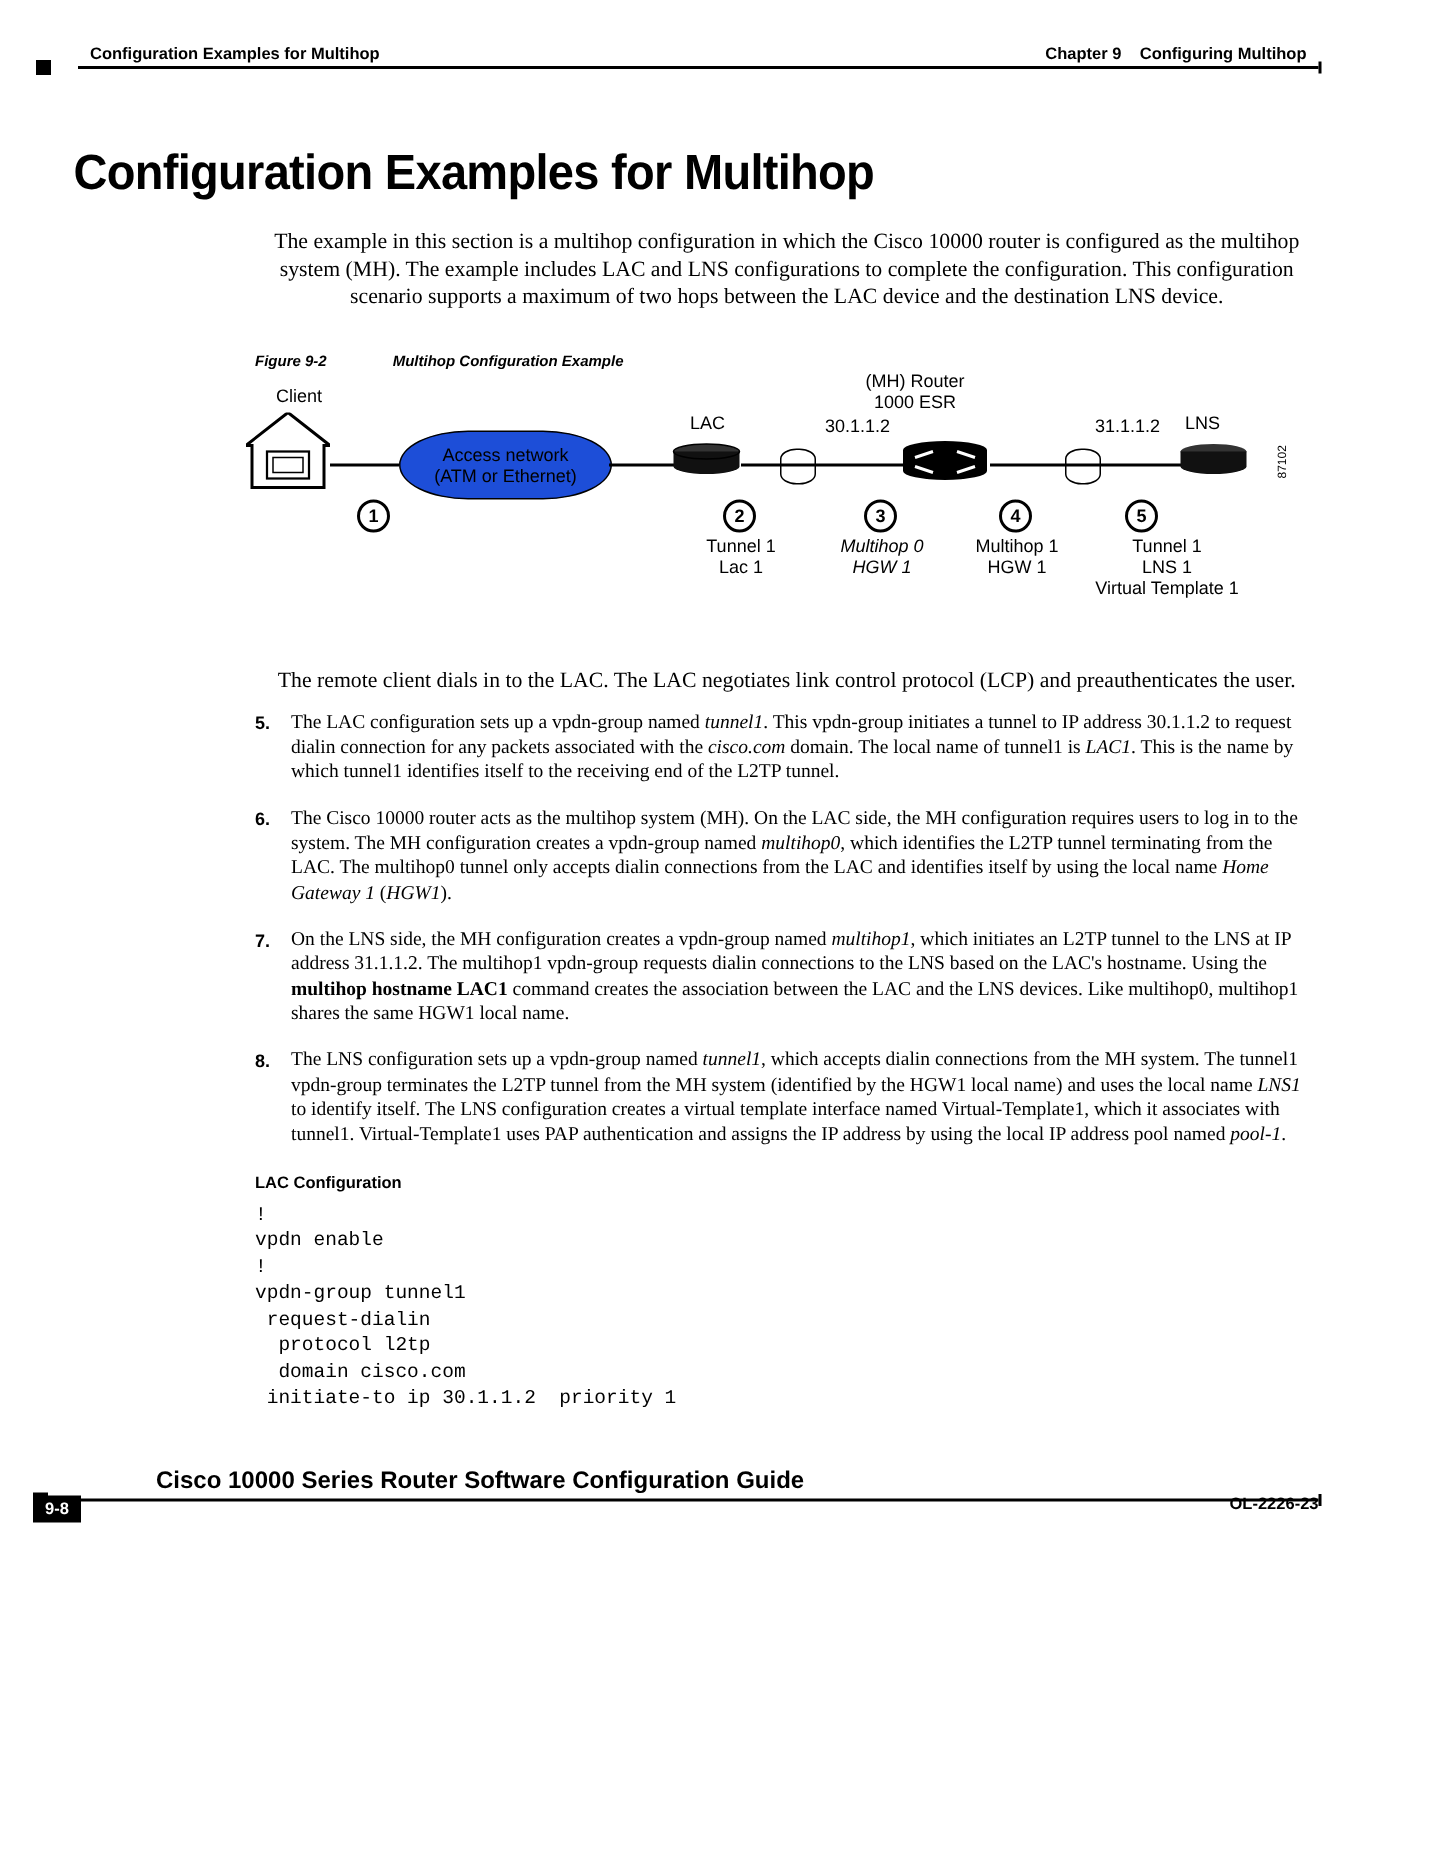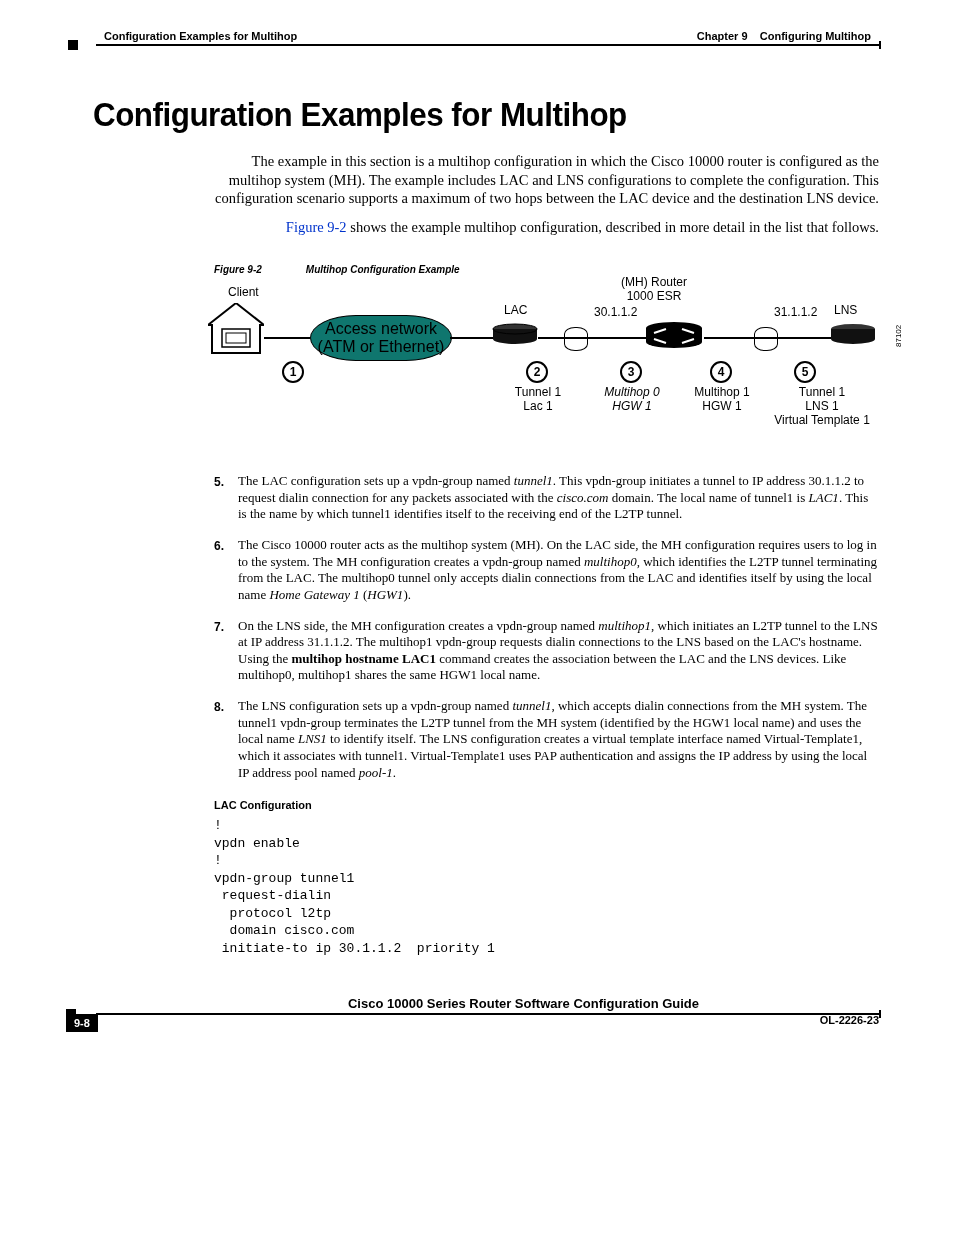--- a/index.html
+++ b/index.html
@@ -4,21 +4,21 @@
 <style>
   body {
     margin: 0;
     padding: 0;
     background: #fff;
     font-family: "Times New Roman", Times, serif;
     color: #000;
     width: 954px;
   }
   .page {
-    padding: 30px 75px 40px 96px;
+    padding: 30px 75px 40px 52px;
   }
   .header-row {
     display: flex;
     justify-content: space-between;
     font-family: Arial, Helvetica, sans-serif;
     font-size: 11px;
     font-weight: bold;
     margin-bottom: 2px;
   }
   .header-left {
@@ -60,21 +60,21 @@
     transform: scaleX(0.95);
     transform-origin: left;
   }
   .indent {
     margin-left: 118px;
   }
   p.body {
     font-size: 14.5px;
     line-height: 1.28;
     margin: 0 0 10px 0;
-    text-align: right;
+    text-align: center;
   }
   .link { color: #0033cc; }
   .fig-caption {
     font-family: Arial, Helvetica, sans-serif;
     font-weight: bold;
     font-style: italic;
     font-size: 10px;
     margin: 28px 0 10px 0;
   }
   .fig-caption .fignum { margin-right: 44px; }
@@ -99,24 +99,24 @@
     line-height: 18px;
     font-family: Arial, Helvetica, sans-serif;
     font-size: 12px;
     font-weight: bold;
     background: #fff;
   }
   .cloud {
     position: absolute;
     border: 1.5px solid #000;
     border-radius: 60px / 30px;
-    background: #0f766e;
+    background: #1d4ed8;
     text-align: center;
     font-family: Arial, Helvetica, sans-serif;
-    font-size: 16px;
+    font-size: 12px;
     display: flex;
     align-items: center;
     justify-content: center;
   }
   .router {
     position: absolute;
     width: 46px;
     height: 24px;
   }
   .router svg { width: 100%; height: 100%; }
@@ -167,23 +167,22 @@
     line-height: 1.35;
     white-space: pre;
   }
   .footer {
     margin-top: 38px;
     position: relative;
   }
   .footer-title {
     font-family: Arial, Helvetica, sans-serif;
     font-weight: bold;
-    font-size: 13px;
-    margin-left: 72px;
-    text-align: center;
+    font-size: 16px;
+    margin-left: 52px;
   }
   .footer-rule {
     height: 2px;
     background: #000;
     position: relative;
     margin-top: 2px;
   }
   .footer-rule::before {
     content: "";
     position: absolute;
@@ -239,23 +238,20 @@
     <span class="header-right">
       <span>Chapter 9</span>&nbsp;&nbsp;&nbsp;&nbsp;<span>Configuring Multihop</span>
     </span>
   </div>
   <div class="header-rule"></div>
 
   <h1>Configuration Examples for Multihop</h1>
 
   <div class="indent">
     <p class="body">The example in this section is a multihop configuration in which the Cisco 10000 router is configured as the multihop system (MH). The example includes LAC and LNS configurations to complete the configuration. This configuration scenario supports a maximum of two hops between the LAC device and the destination LNS device.</p>
-    <p class="body">
-      <span class="link">Figure 9-2</span><span> shows the example multihop configuration, described in more detail in the list that follows.</span>
-    </p>
 
     <div class="fig-caption">
       <span class="fignum">Figure 9-2</span><span>Multihop Configuration Example</span>
     </div>
 
     <div class="diagram">
 
       <div class="d-label" style="left:14px; top:0;">Client</div>
       <div class="house" style="left:-6px; top:18px;">
         <svg viewBox="0 0 56 52">
@@ -331,20 +327,21 @@
           <div>Multihop 1</div>
           <div>HGW 1</div>
         </div>
       <div class="d-label" style="left:548px; top:100px; width:120px;">
           <div>Tunnel 1</div>
           <div>LNS 1</div>
           <div>Virtual Template 1</div>
         </div>
     </div>
 
+    <p class="body">The remote client dials in to the LAC. The LAC negotiates link control protocol (LCP) and preauthenticates the user.</p>
   </div>
 
   <ol class="steps">
     <li>The LAC configuration sets up a vpdn-group named <em>tunnel1</em>. This vpdn-group initiates a tunnel to IP address 30.1.1.2 to request dialin connection for any packets associated with the <em>cisco.com</em> domain. The local name of tunnel1 is <em>LAC1</em>. This is the name by which tunnel1 identifies itself to the receiving end of the L2TP tunnel.</li>
     <li>The Cisco 10000 router acts as the multihop system (MH). On the LAC side, the MH configuration requires users to log in to the system. The MH configuration creates a vpdn-group named <em>multihop0</em>, which identifies the L2TP tunnel terminating from the LAC. The multihop0 tunnel only accepts dialin connections from the LAC and identifies itself by using the local name <em>Home Gateway 1</em> (<em>HGW1</em>).</li>
     <li>On the LNS side, the MH configuration creates a vpdn-group named <em>multihop1</em>, which initiates an L2TP tunnel to the LNS at IP address 31.1.1.2. The multihop1 vpdn-group requests dialin connections to the LNS based on the LAC's hostname. Using the <strong>multihop hostname LAC1</strong> command creates the association between the LAC and the LNS devices. Like multihop0, multihop1 shares the same HGW1 local name.</li>
     <li>The LNS configuration sets up a vpdn-group named <em>tunnel1</em>, which accepts dialin connections from the MH system. The tunnel1 vpdn-group terminates the L2TP tunnel from the MH system (identified by the HGW1 local name) and uses the local name <em>LNS1</em> to identify itself. The LNS configuration creates a virtual template interface named Virtual-Template1, which it associates with tunnel1. Virtual-Template1 uses PAP authentication and assigns the IP address by using the local IP address pool named <em>pool-1</em>.</li>
   </ol>
 
   <div class="subhead">LAC Configuration</div>

